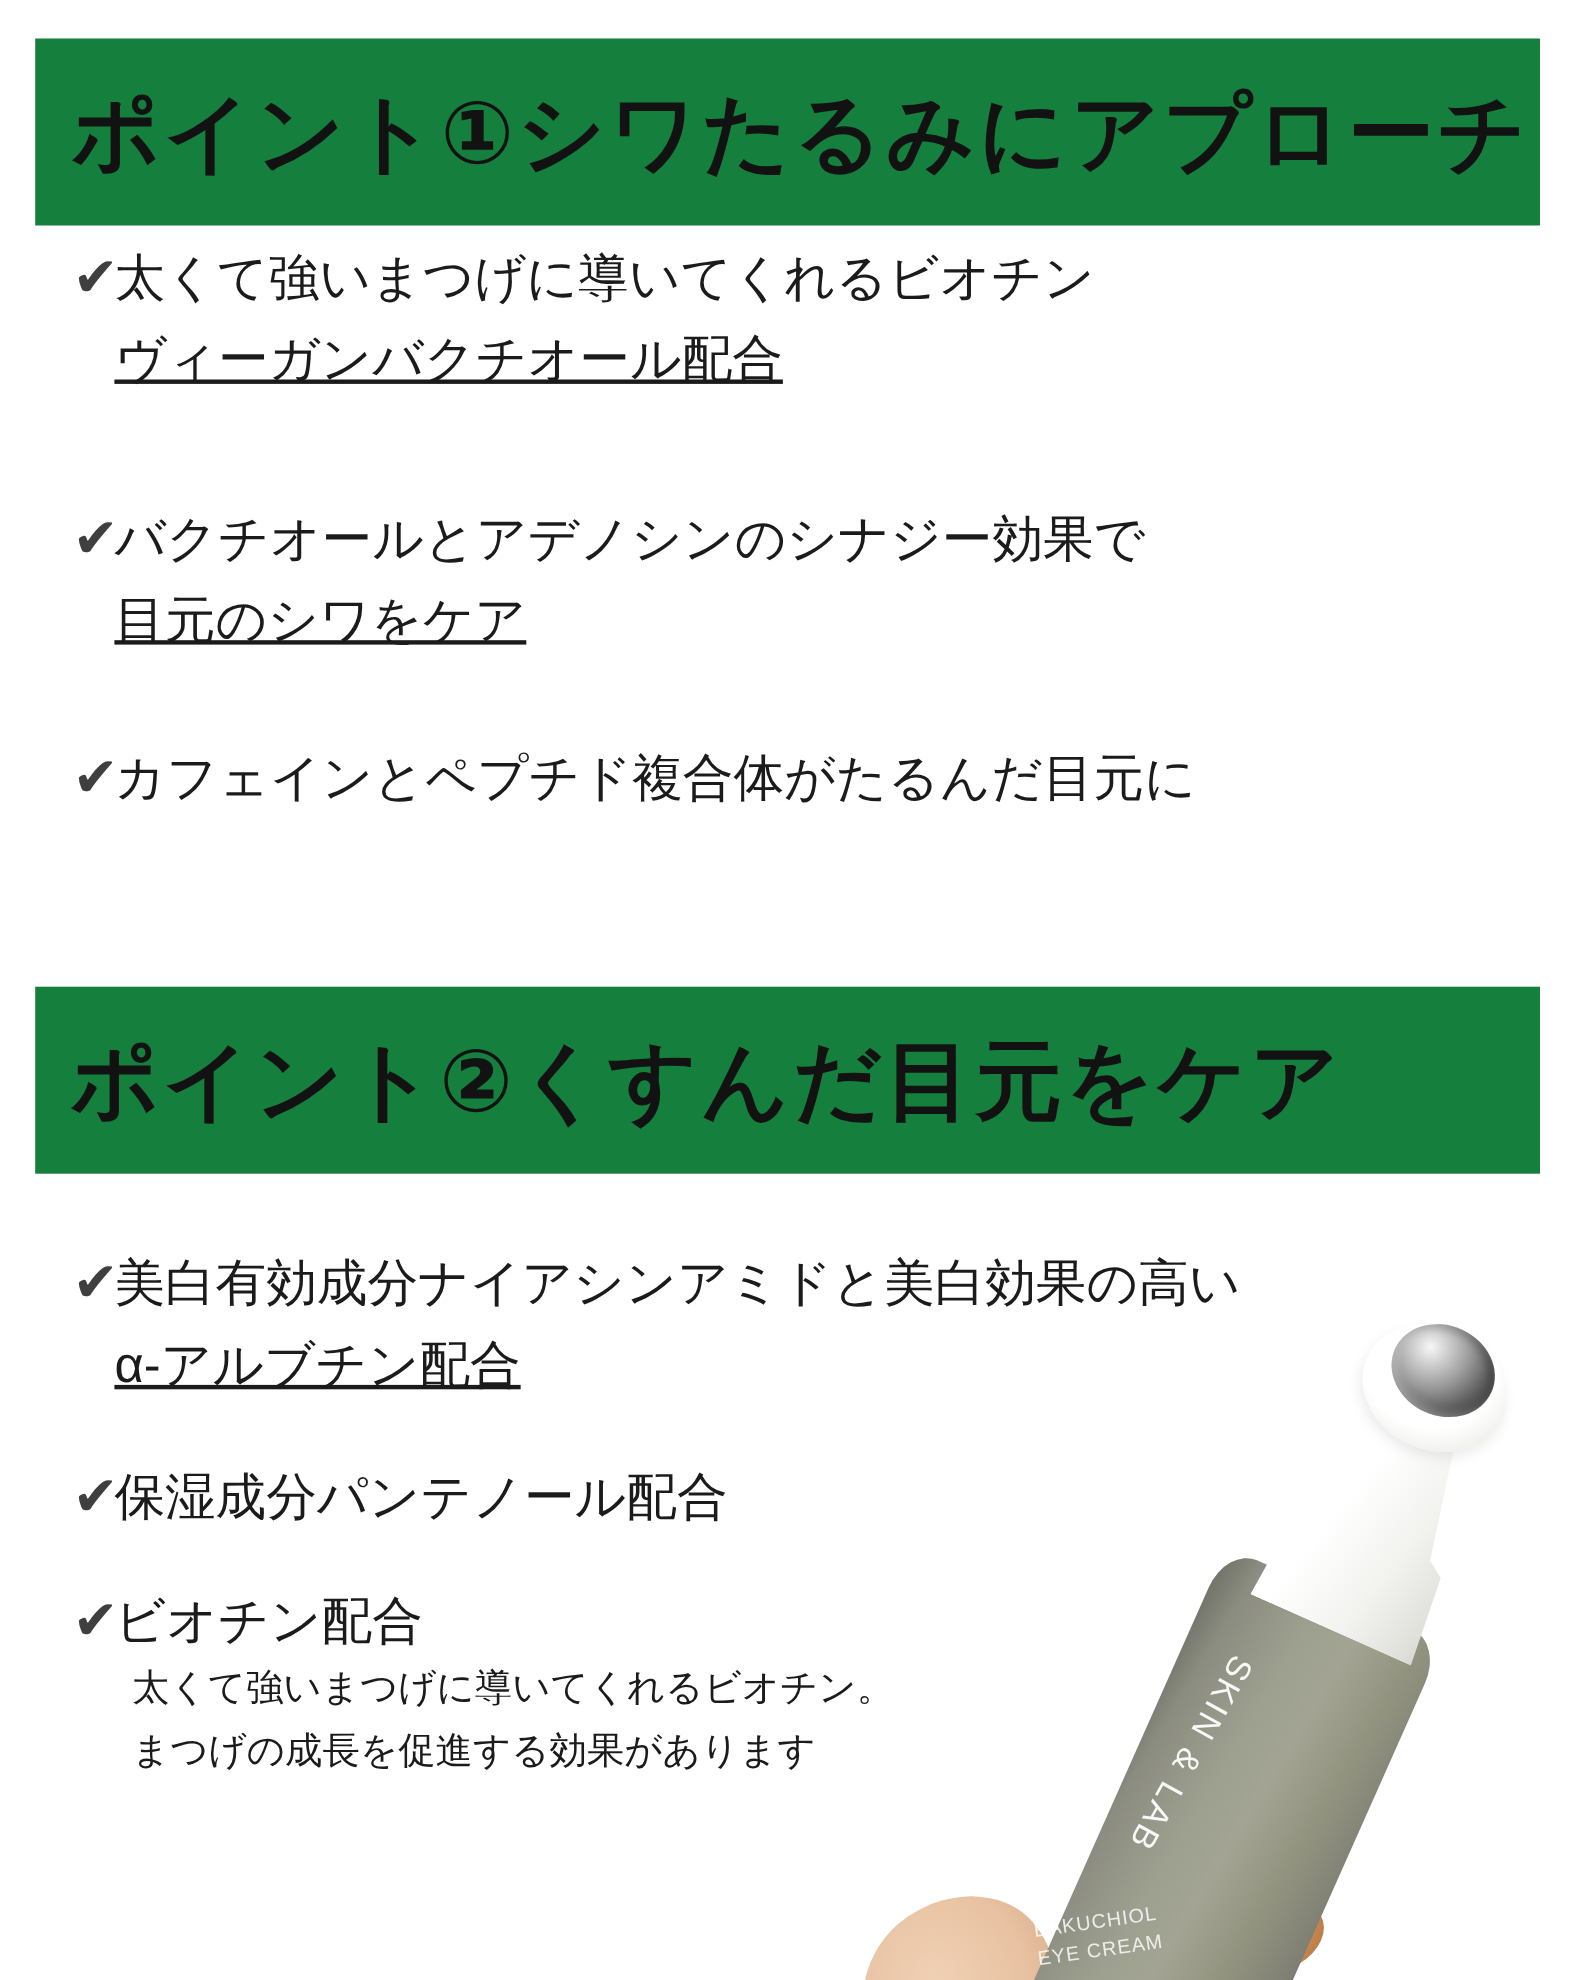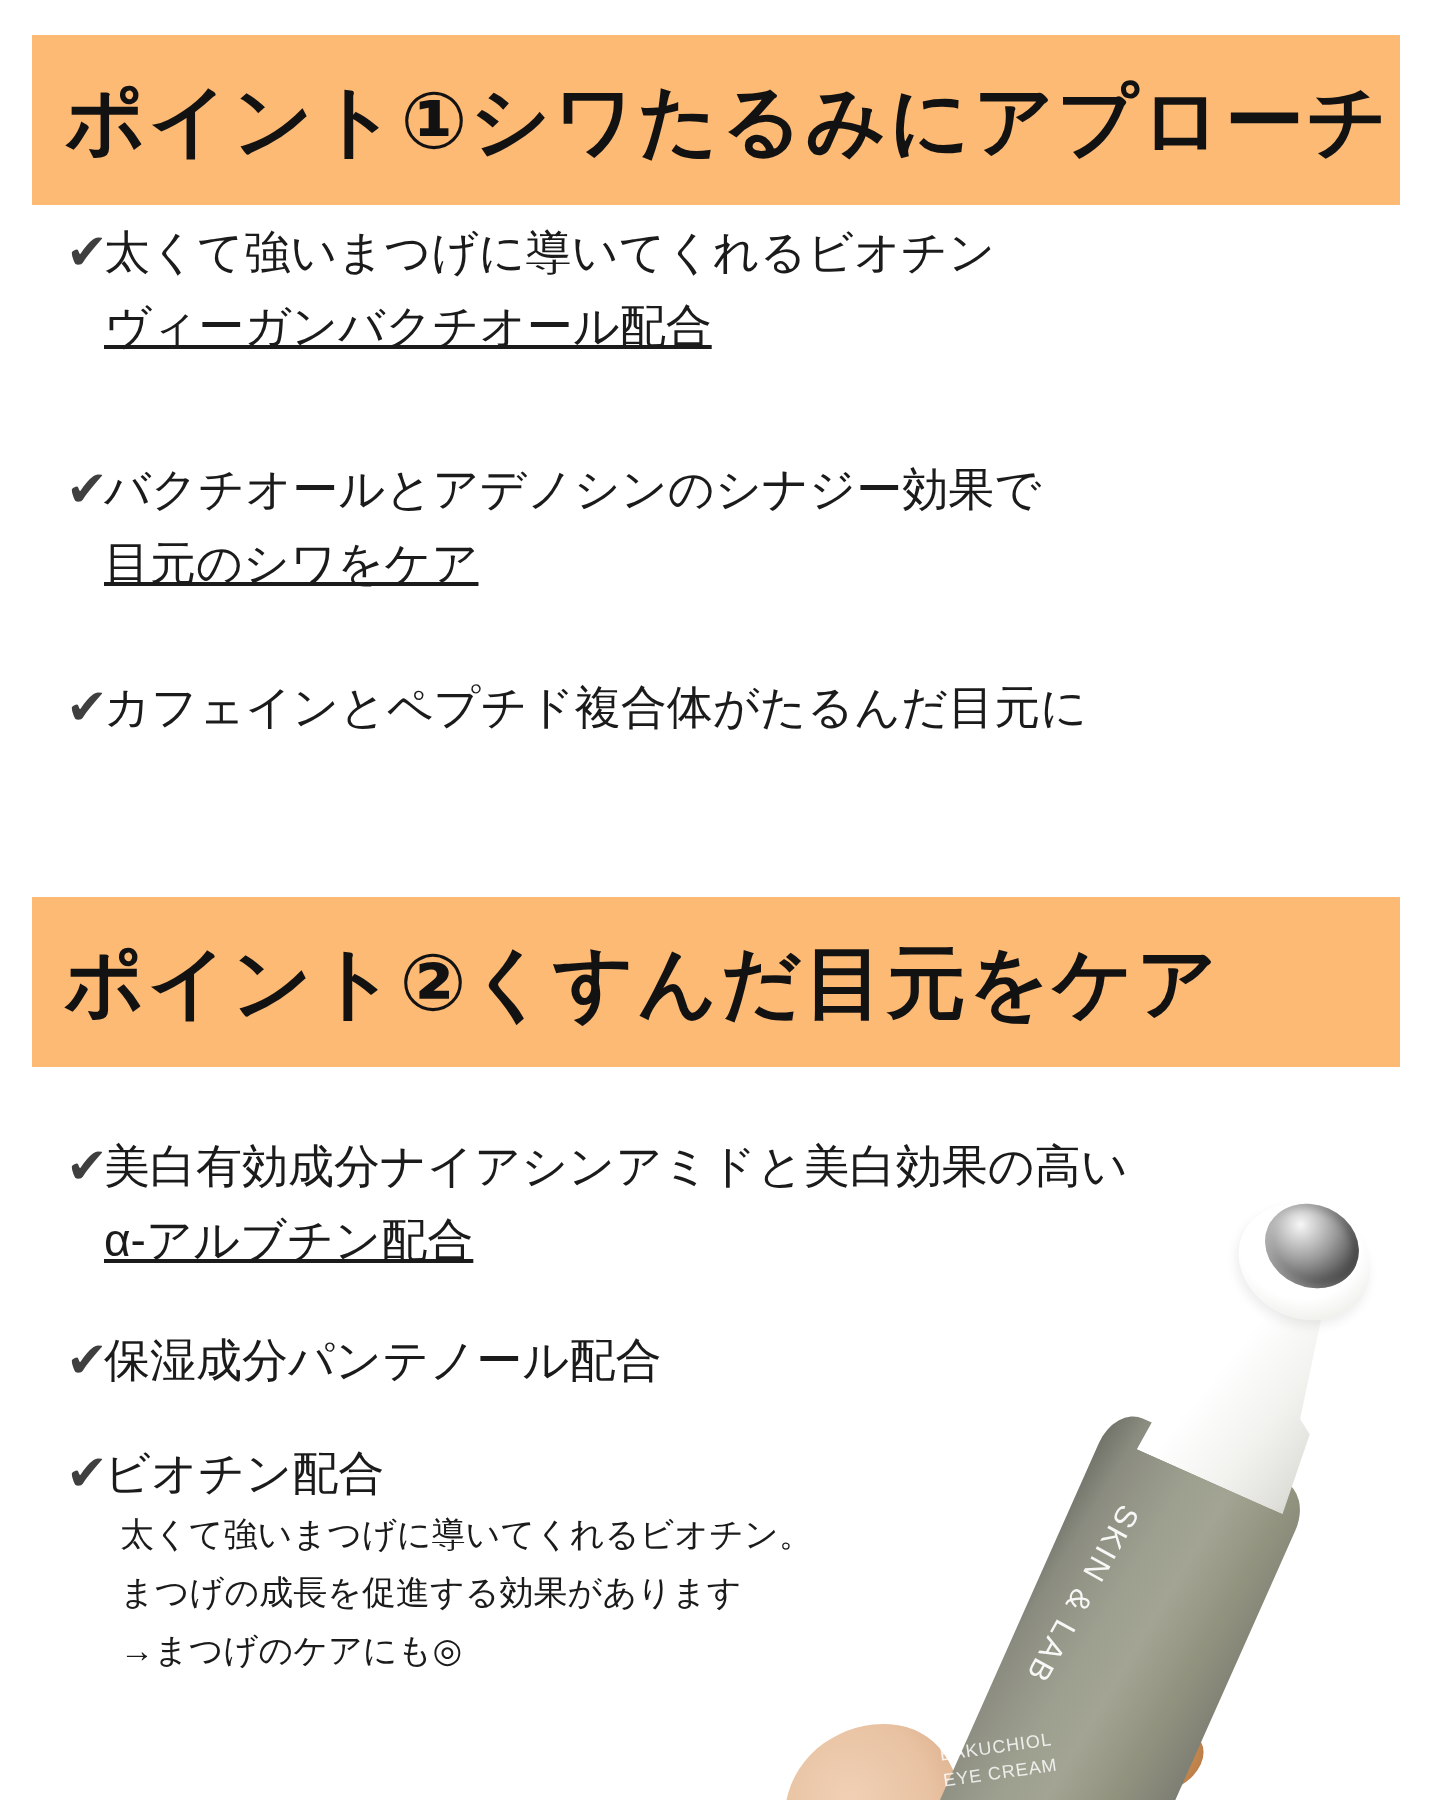--- a/index.html
+++ b/index.html
@@ -5,21 +5,21 @@
   html,body{margin:0;padding:0;}
   body{
     width:1440px;height:1800px;position:relative;overflow:hidden;
     background:#ffffff;
     font-family:"Liberation Sans","DejaVu Sans",sans-serif;
     color:#1b1b1b;
   }
   
   .banner{
     position:absolute;left:32px;width:1368px;height:170px;
-    background:#fdba74;display:flex;align-items:center;
+    background:#15803d;display:flex;align-items:center;
     padding-left:33px;box-sizing:border-box;
   }
   .banner .title{
     font-size:79px;font-weight:900;letter-spacing:3px;
     color:#121212;line-height:1;white-space:nowrap;
   }
   #banner1{top:35px;}
   #banner2{top:897px;padding-left:32px;}
   
   .bullet{position:absolute;left:66px;font-size:46px;font-weight:500;}
@@ -141,21 +141,20 @@
 <div class="bullet" id="b6">
   <div class="row1">
     <span class="check">✔</span>
     <span class="line1">ビオチン配合</span>
   </div>
 </div>
 
 <div class="notes">
   <div class="note">太くて強いまつげに導いてくれるビオチン。</div>
   <div class="note">まつげの成長を促進する効果があります</div>
-  <div class="note">→まつげのケアにも◎</div>
 </div>
 
 <div>
   <div class="photo-part" id="finger"></div>
   <div class="photo-part" id="fingertip"></div>
   <div class="photo-part" id="tube"></div>
   <div class="photo-part" id="brand-text">SKIN &amp; LAB</div>
   <div class="photo-part" id="label-text">
     <div>BAKUCHIOL</div>
     <div>EYE CREAM</div>

